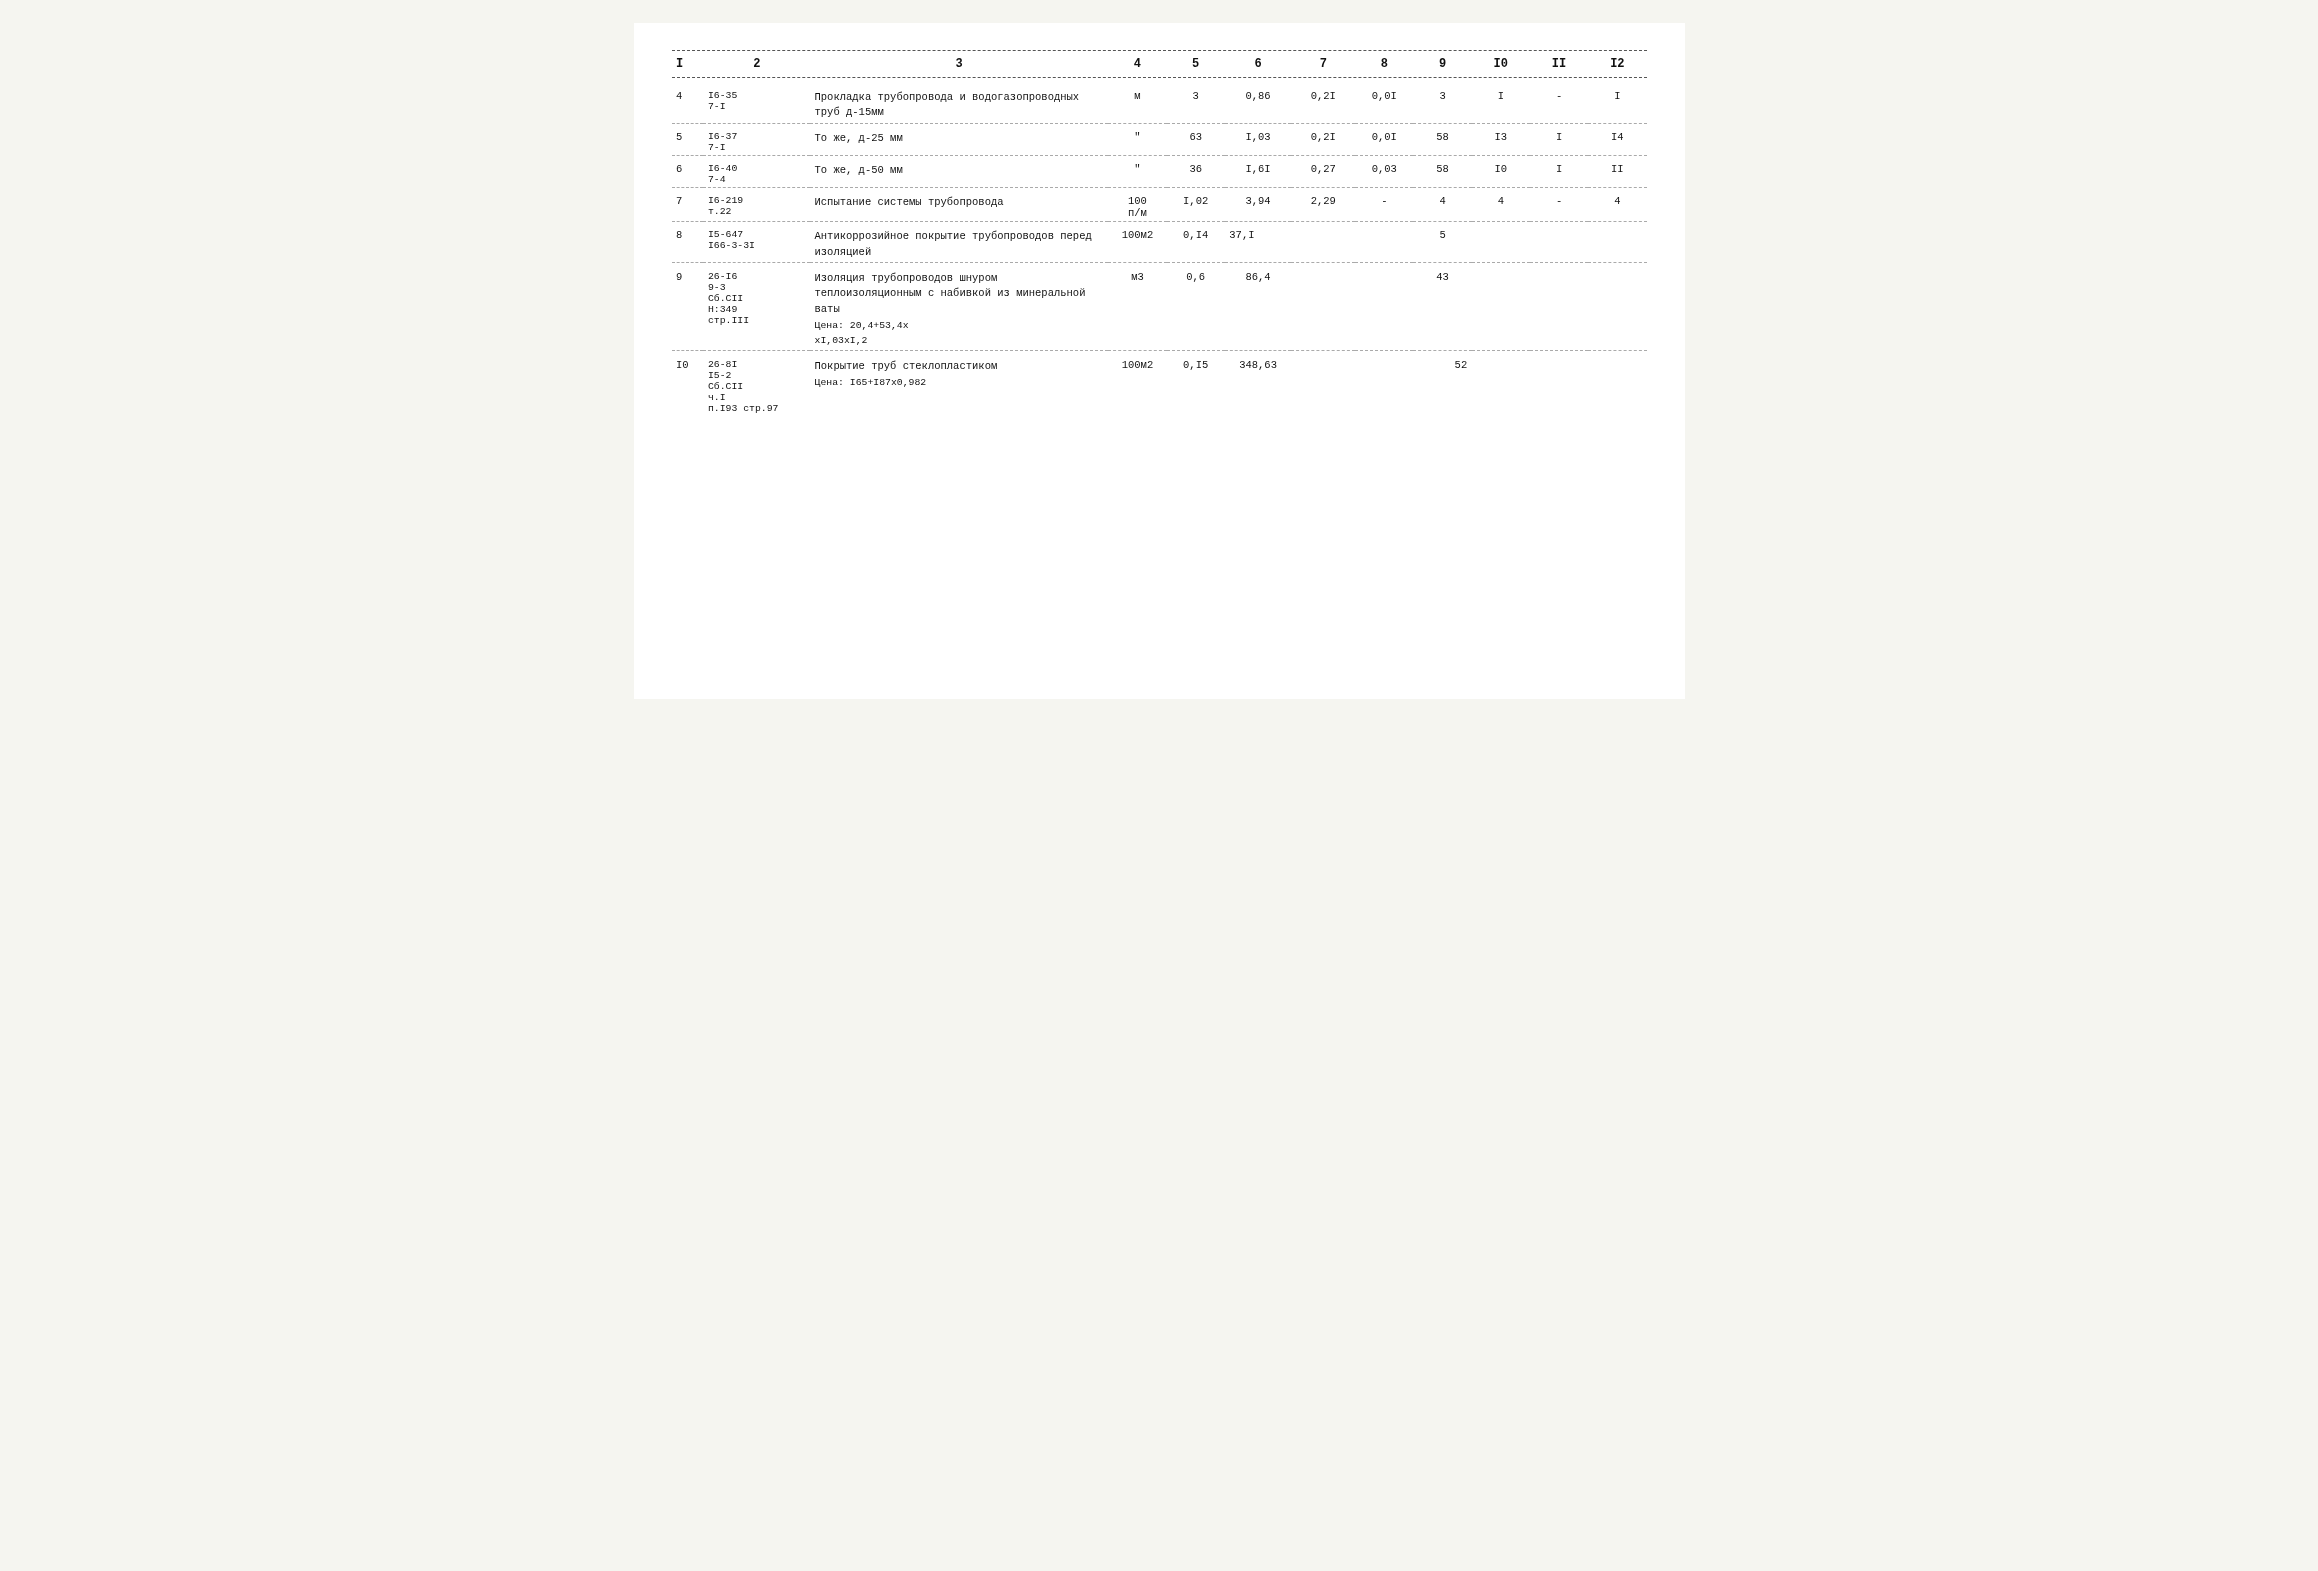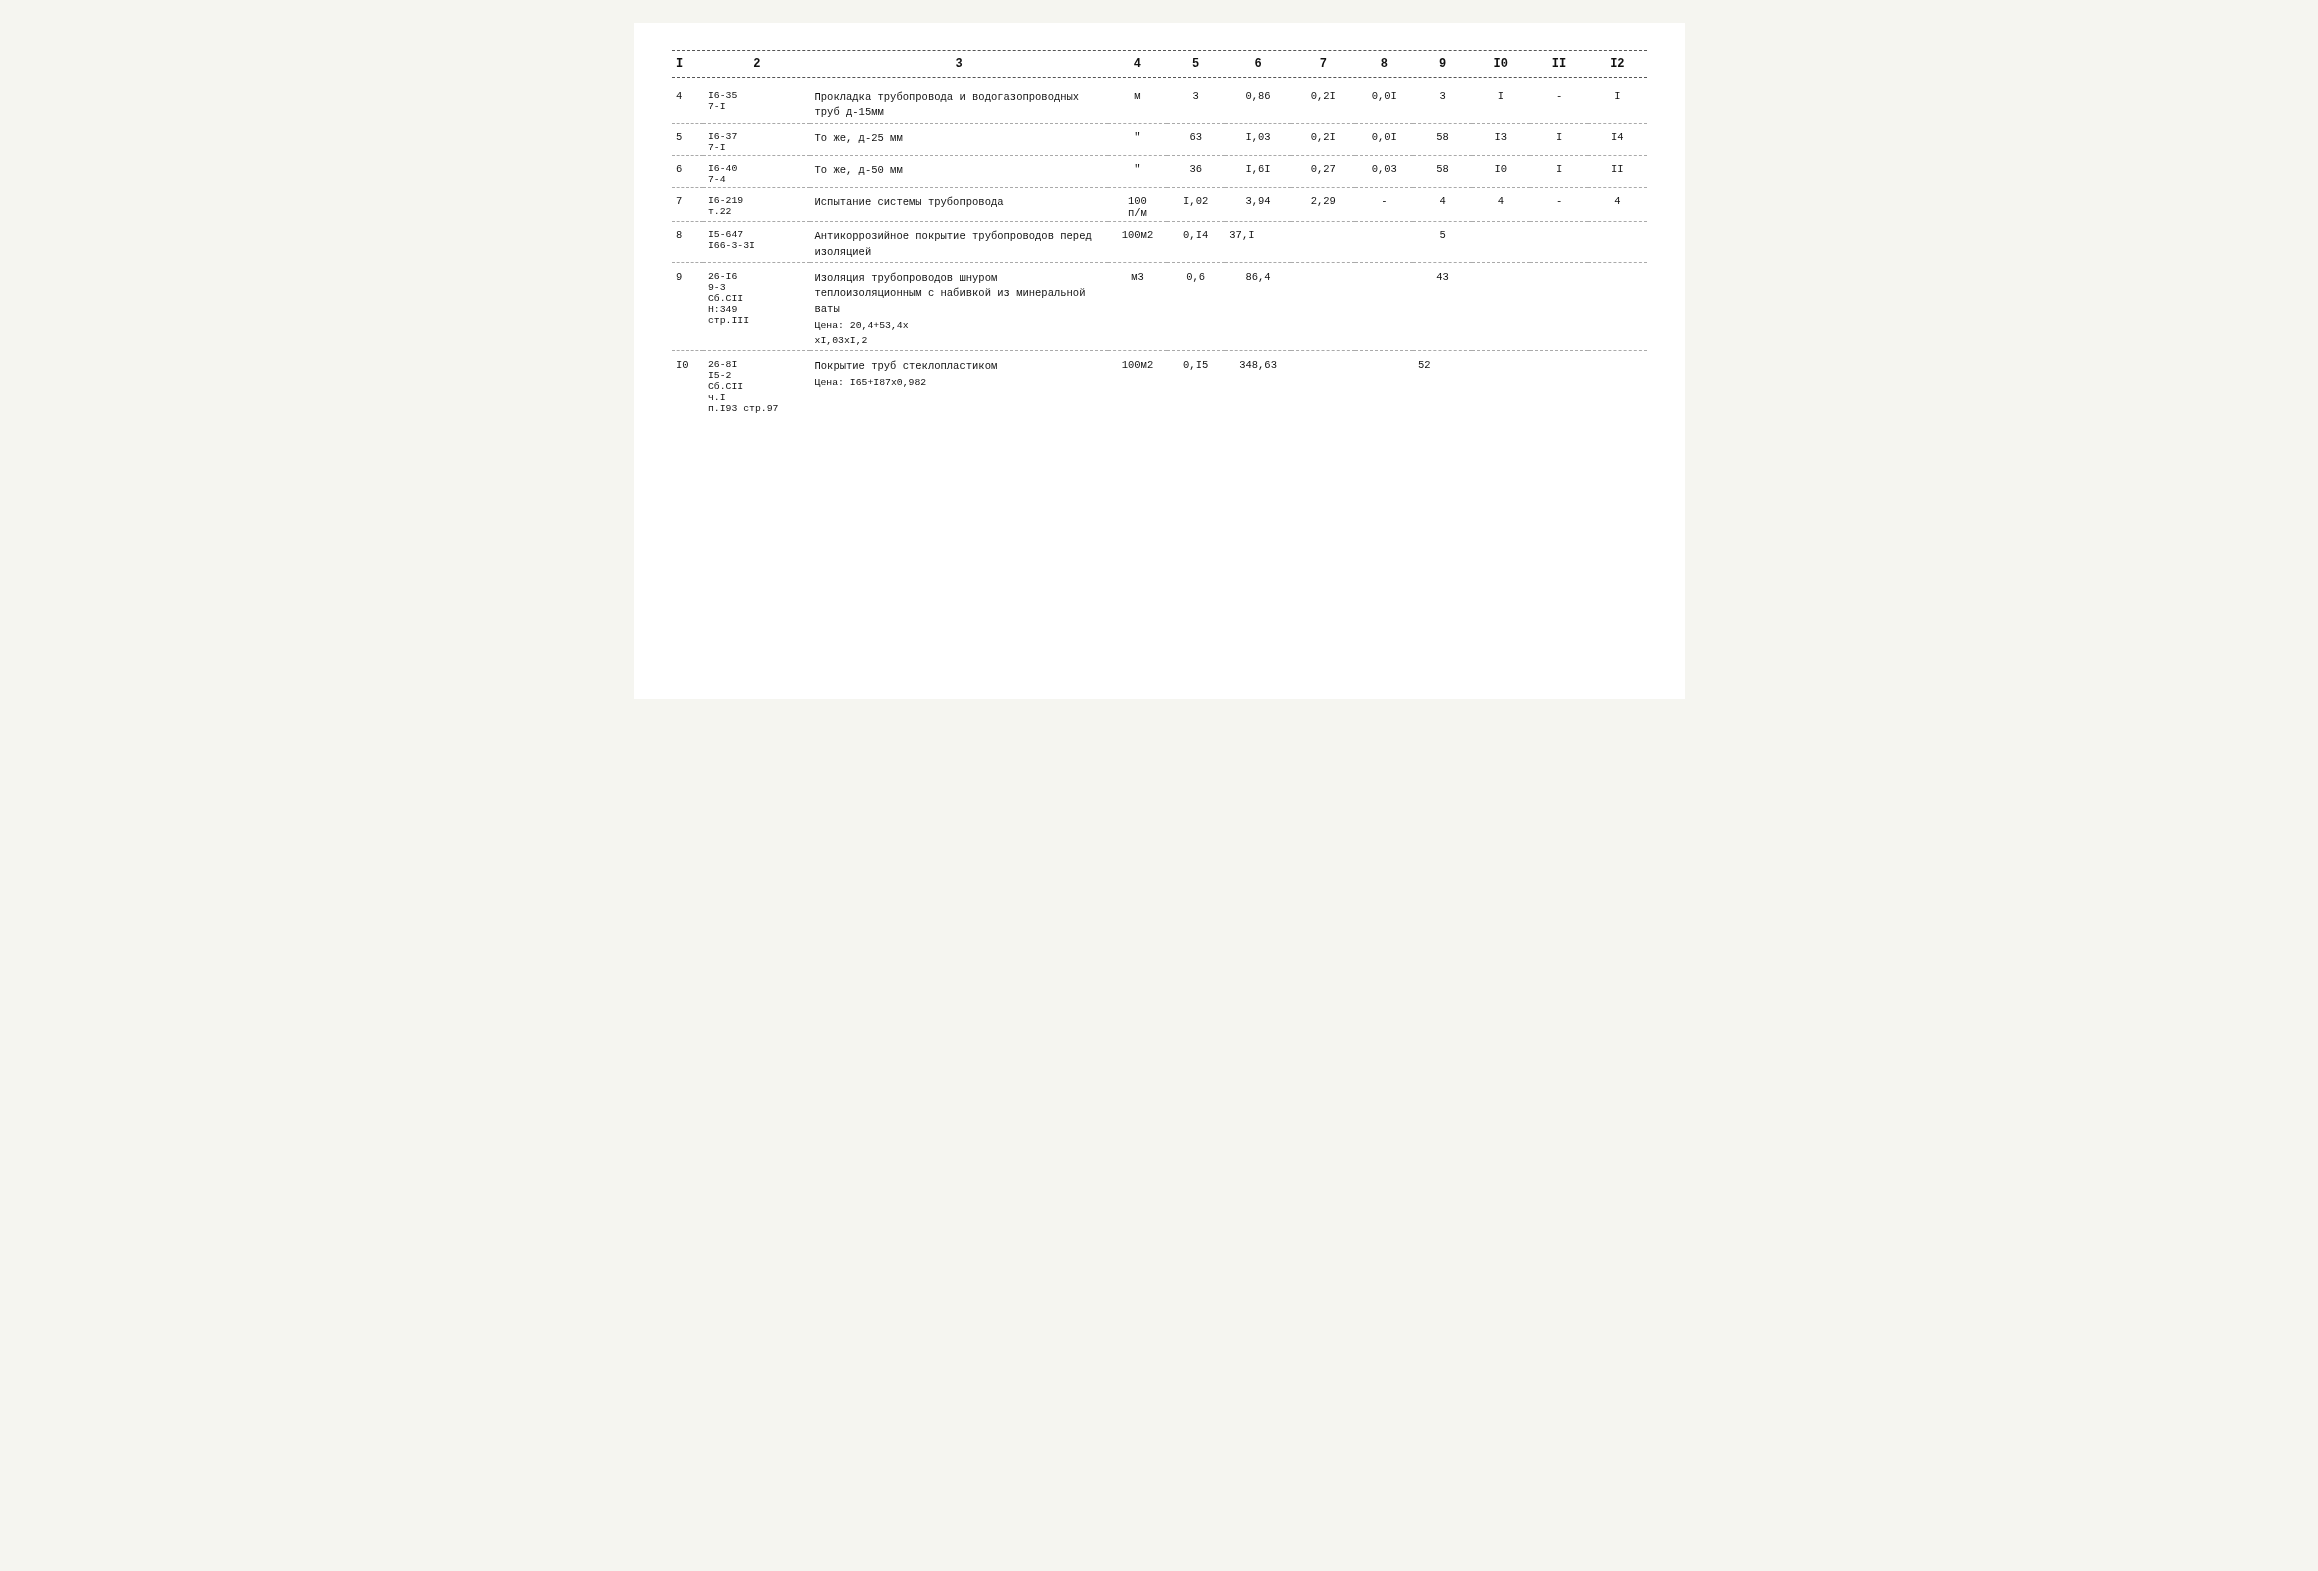--- a/index.html
+++ b/index.html
@@ -212,21 +212,21 @@
 I5-2
 Сб.СII
 ч.I
 п.I93 стр.97</td>
           <td class="col-desc" style="padding-top: 7.5px; line-height: 1.5;">Покрытие труб стеклопластиком<div class="sub-note" style="white-space: pre-line;">Цена: I65+I87х0,982</div></td>
           <td class="col-unit" style="padding-top: 7.5px; white-space: pre-line; text-align: center;">100м2</td>
           <td class="col-qty" style="padding-top: 7.5px; text-align: center;">0,I5</td>
           <td class="col-6" style="padding-top: 7.5px; text-align: center;">348,63</td>
           <td class="col-7" style="padding-top: 7.5px; text-align: center;"></td>
           <td class="col-8" style="padding-top: 7.5px; text-align: center;"></td>
-          <td class="col-9" style="padding-top: 7.5px; text-align: left;">52</td>
+          <td class="col-9" style="padding-top: 7.5px; text-align: right;">52</td>
           <td class="col-10" style="padding-top: 7.5px; text-align: center;"></td>
           <td class="col-11" style="padding-top: 7.5px; text-align: center;"></td>
           <td class="col-12" style="padding-top: 7.5px; text-align: center;"></td>
         </tr>
       </tbody>
   </table>
 </div>
 
 
 </body></html>

